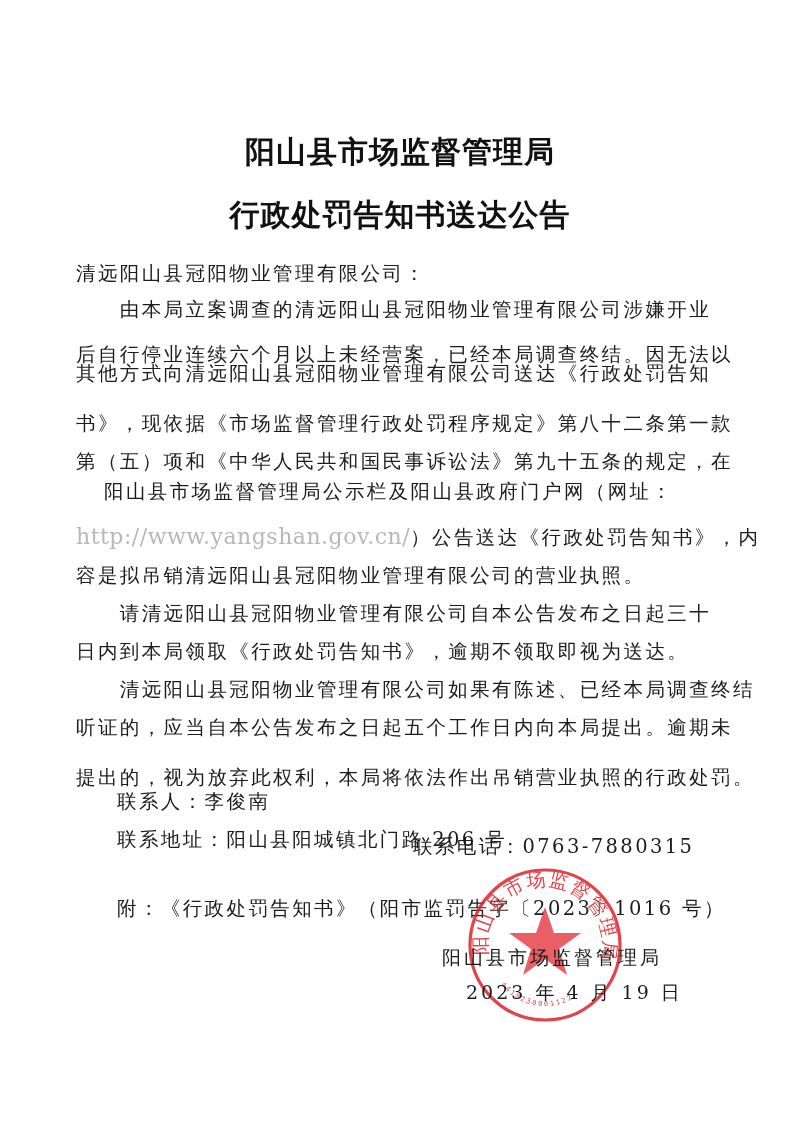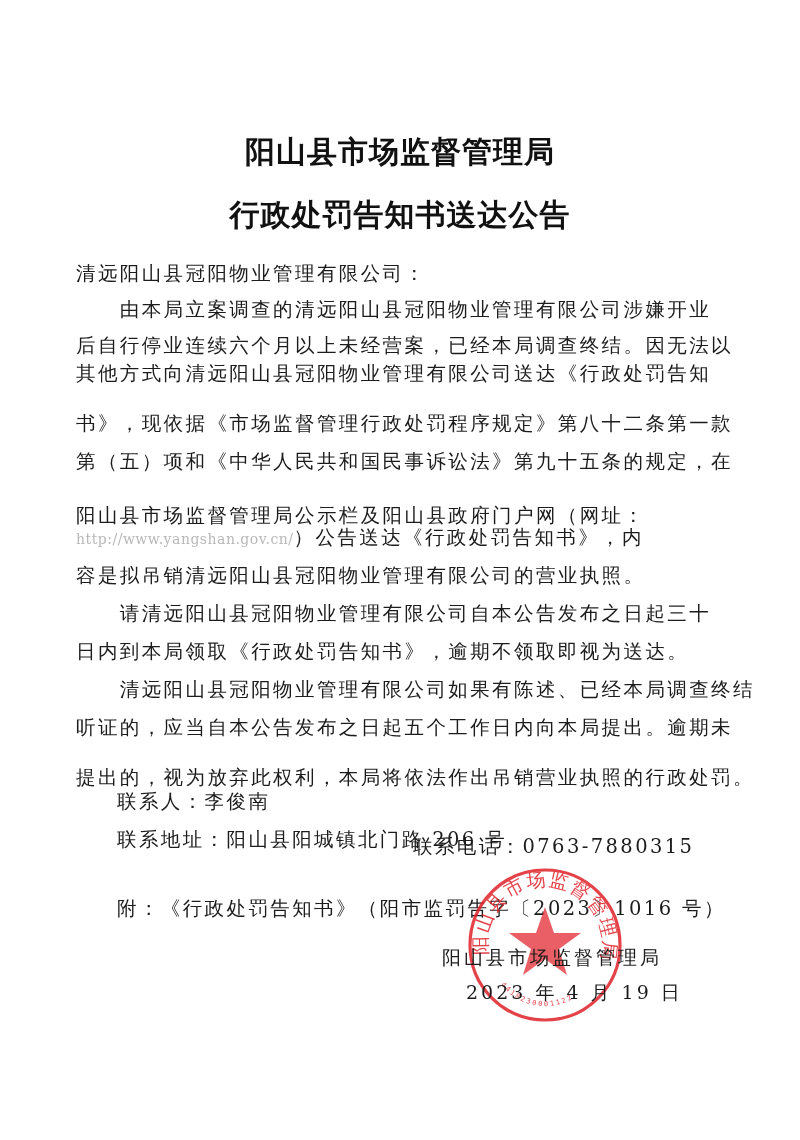--- a/index.html
+++ b/index.html
@@ -33,21 +33,21 @@
       position: absolute;
       left: 76px;
       font-size: 19.5px;
       letter-spacing: 2.4px;
       white-space: nowrap;
       color: #1c1c1c;
     }
     .url {
       color: #b8b8b8;
       letter-spacing: 0.5px;
-      font-size: 14px;
+      font-size: 22px;
     }
     .sig {
       position: absolute;
       font-size: 19px;
       letter-spacing: 3px;
       white-space: nowrap;
       color: #1c1c1c;
     }
     .seal {
       position: absolute;
@@ -61,25 +61,25 @@
   </style>
 </head>
 <body>
 
 <div class="title l1">阳山县市场监督管理局</div>
 <div class="title l2">行政处罚告知书送达公告</div>
 
 <div class="line" style="top:260px;">清远阳山县冠阳物业管理有限公司：</div>
 
 <div class="line" style="top:296px;">　　由本局立案调查的清远阳山县冠阳物业管理有限公司涉嫌开业</div>
-<div class="line" style="top:332px;">后自行停业连续六个月以上未经营案，已经本局调查终结。因无法以</div>
+<div class="line" style="top:341px;">后自行停业连续六个月以上未经营案，已经本局调查终结。因无法以</div>
 <div class="line" style="top:360px;">其他方式向清远阳山县冠阳物业管理有限公司送达《行政处罚告知</div>
 <div class="line" style="top:410px;">书》，现依据《市场监督管理行政处罚程序规定》第八十二条第一款</div>
 <div class="line" style="top:448px;">第（五）项和《中华人民共和国民事诉讼法》第九十五条的规定，在</div>
-<div class="line" style="top:502px;">阳山县市场监督管理局公示栏及阳山县政府门户网（网址：</div>
+<div class="line" style="top:478px;margin-left:28px;">阳山县市场监督管理局公示栏及阳山县政府门户网（网址：</div>
 
 <div class="line" style="top:524px;">
   <span class="url">http://www.yangshan.gov.cn/</span><span>）公告送达《行政处罚告知书》，内</span>
 </div>
 
 <div class="line" style="top:562px;">容是拟吊销清远阳山县冠阳物业管理有限公司的营业执照。</div>
 <div class="line" style="top:600px;text-align:center;">　　请清远阳山县冠阳物业管理有限公司自本公告发布之日起三十</div>
 <div class="line" style="top:638px;">日内到本局领取《行政处罚告知书》，逾期不领取即视为送达。</div>
 <div class="line" style="top:676px;">　　清远阳山县冠阳物业管理有限公司如果有陈述、已经本局调查终结</div>
 <div class="line" style="top:714px;">听证的，应当自本公告发布之日起五个工作日内向本局提出。逾期未</div>

